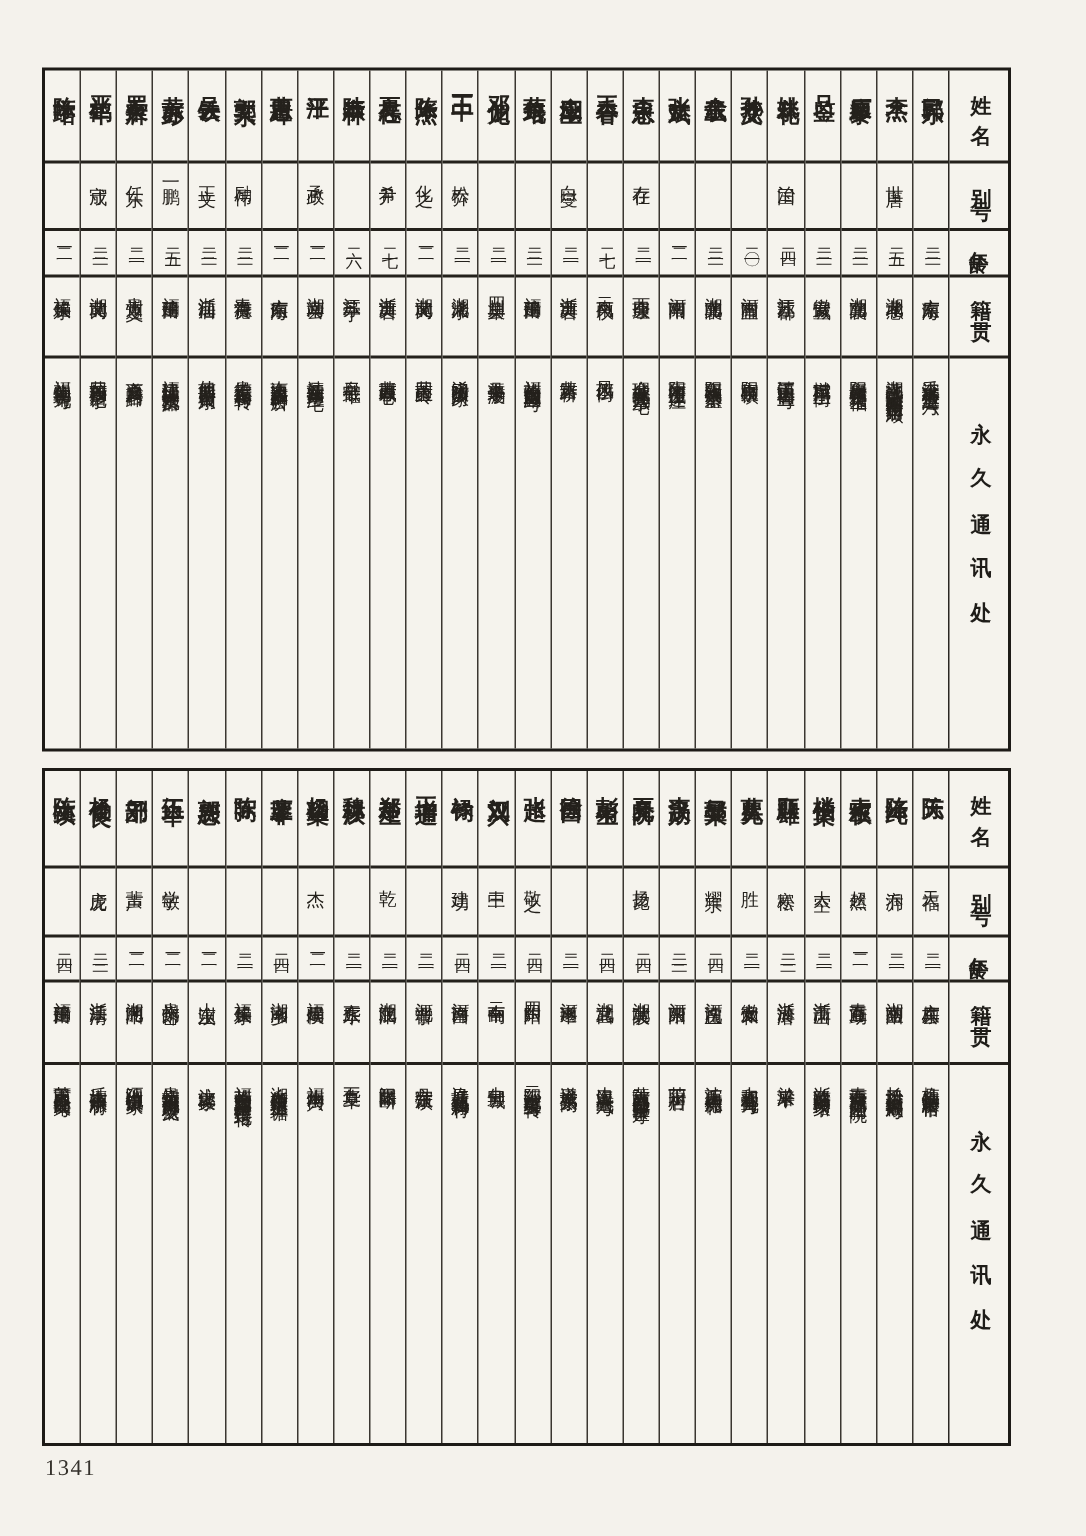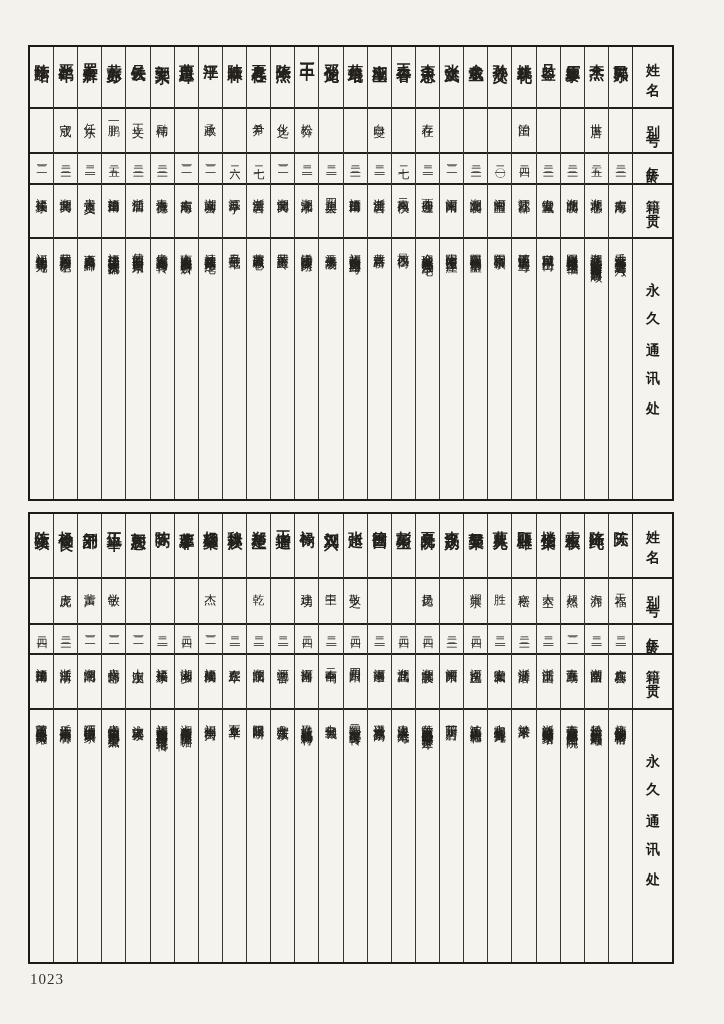--- a/index.html
+++ b/index.html
@@ -950,13 +950,13 @@
       </div>
       <div class="cell c-native">
         <span>福建莆田</span>
       </div>
       <div class="cell c-addr">
         <span>莆田西门外企溪仙聚号</span>
       </div>
     </div>
   </div>
 
-<div class="page-number">1023</div>
+<div class="page-number">1341</div>
 
 </body></html>

